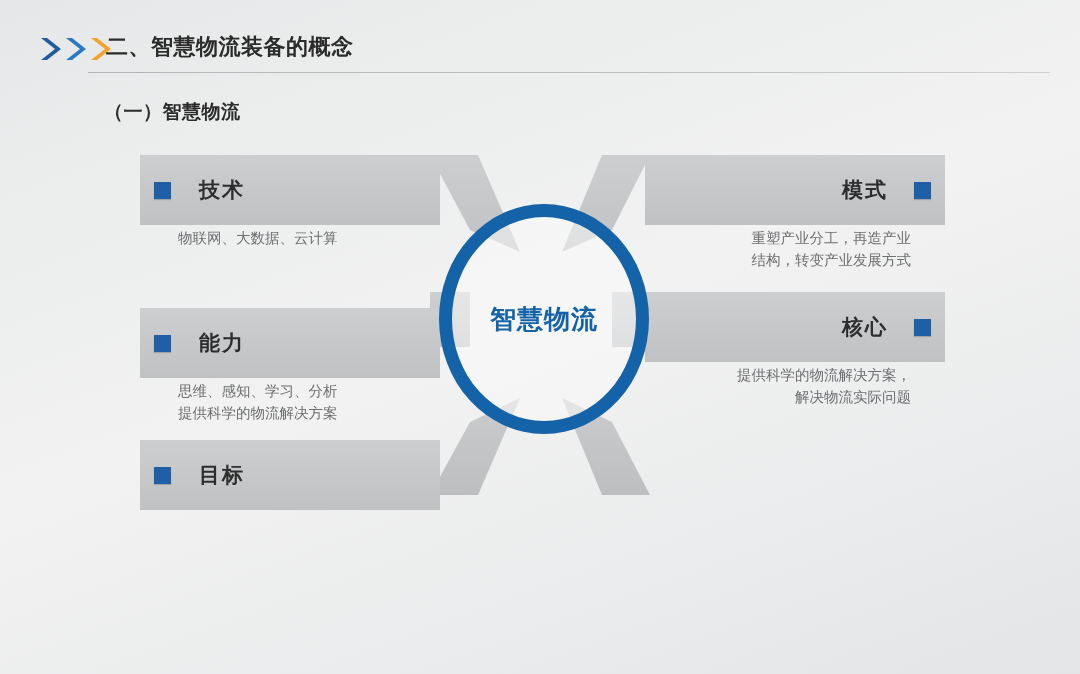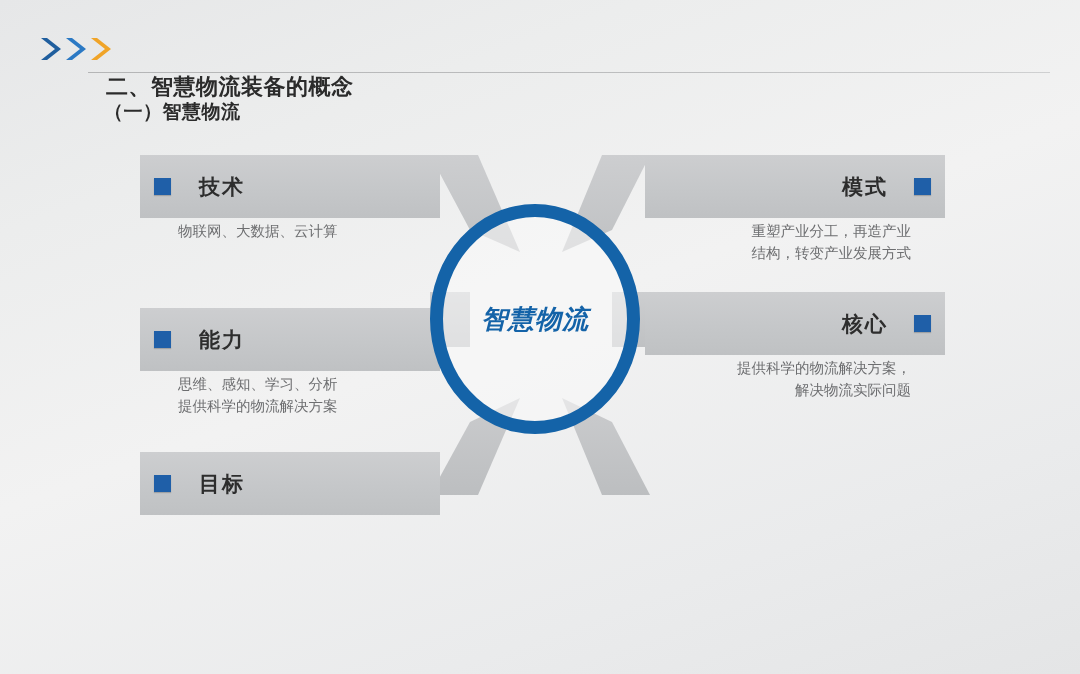--- a/index.html
+++ b/index.html
@@ -19,21 +19,21 @@
   #chevrons {
     position:absolute; left:38px; top:36px;
     width:76px; height:26px;
     display:flex; align-items:center; gap:1px;
   }
   #chevrons svg { display:block; }
 
   #section-title {
     position:absolute; left:106px; top:32px;
     font-size:22px; font-weight:bold; color:#2b2b2b;
-    letter-spacing:.5px; white-space:nowrap;margin-top:40px;
+    letter-spacing:.5px; white-space:nowrap;
   }
 
   #title-rule {
     position:absolute; left:88px; top:72px;
     width:962px; height:1px;
     background:linear-gradient(90deg,#b4b5b6 0%,#bdbebf 60%,#cfd0d1 100%);
   }
 
   #subsection-title {
     position:absolute; left:104px; top:99px;
@@ -43,21 +43,21 @@
 
   
   #diagram { position:absolute; left:0; top:140px; width:1080px; height:440px; }
 
   #connectors { position:absolute; left:0; top:0; width:1080px; height:440px; }
 
   .panel { position:absolute; }
 
   .panel-bar {
     position:relative;
-    height:63px;
+    height:70px;
     background:linear-gradient(180deg,#cdced0 0%,#c5c7c9 55%,#bfc1c3 100%);
     display:flex; align-items:center;font-family:Liberation Serif, serif;
   }
   .panel-bar.left  { padding-left:14px; }
   .panel-bar.right { padding-right:14px; justify-content:flex-end; }
 
   .bullet {
     width:17px; height:17px; flex:none;
     background:#1f5fa8;
     box-shadow:0 1px 1px rgba(0,0,0,.18);
@@ -73,26 +73,26 @@
   .panel-desc {
     margin-top:3px;
     font-size:14.5px; line-height:1.5;
     color:#6d6e70; white-space:pre-line;
   }
   .panel-desc.left  { text-align:left;  padding-left:38px; }
   .panel-desc.right { text-align:right; padding-right:34px; }
 
   
   #center-node {
-    position:absolute; left:430px; top:64px;
+    position:absolute; left:439px; top:64px;
     width:210px; height:230px;
     border:13px solid #1463a8;
     border-radius:50%;
     background:rgba(249,249,249,.55);
-    display:flex; align-items:center; justify-content:center;font-style:italic;
+    display:flex; align-items:center; justify-content:center;
   }
   #center-label {
     font-size:26px; font-weight:bold; color:#1463a8;
     letter-spacing:1px; white-space:nowrap;
   }
 
   #watermark {
     position:absolute; right:30px; bottom:42px;
     font-size:13px; color:rgba(170,172,174,.16);
     letter-spacing:2px; user-select:none;
@@ -163,21 +163,21 @@
 
   <div class="panel" style="left:140px; top:168px; width:300px;">
     <div class="panel-bar left">
       <span class="bullet"></span>
       <span class="panel-heading">能力</span>
     </div>
     <div class="panel-desc left">思维、感知、学习、分析
 提供科学的物流解决方案</div>
   </div>
 
-  <div class="panel" style="left:140px; top:312px; width:300px;">
+  <div class="panel" style="left:140px; top:300px; width:300px;">
     <div class="panel-bar left">
       <span class="bullet"></span>
       <span class="panel-heading">目标</span>
     </div>
   </div>
 
   <div class="panel" style="left:645px; top:15px; width:300px;">
     <div class="panel-bar right">
       <span class="panel-heading">模式</span>
       <span class="bullet"></span>

